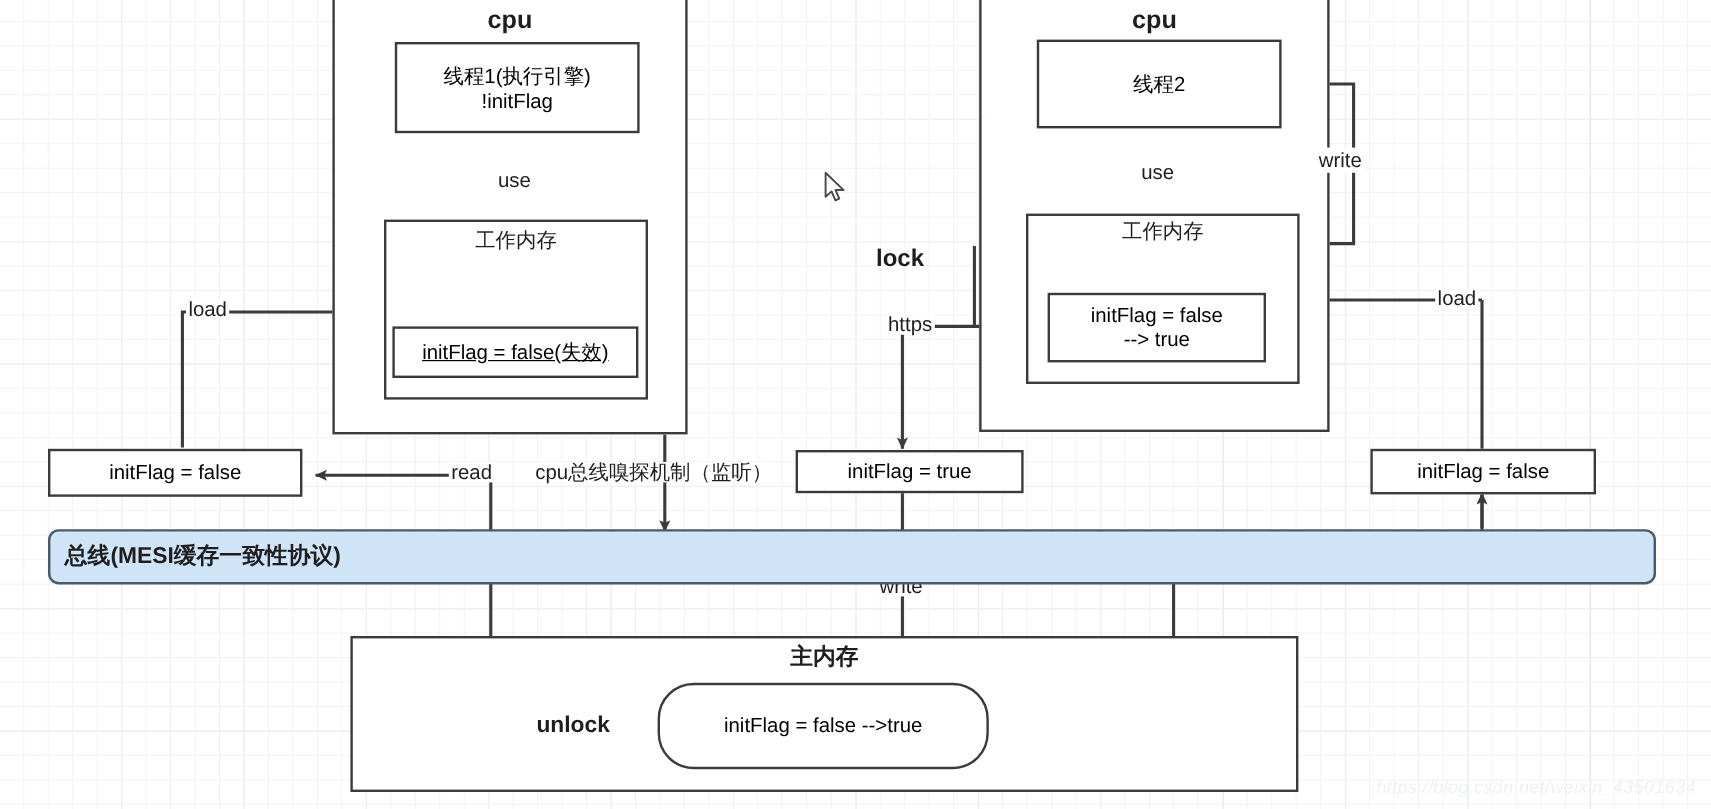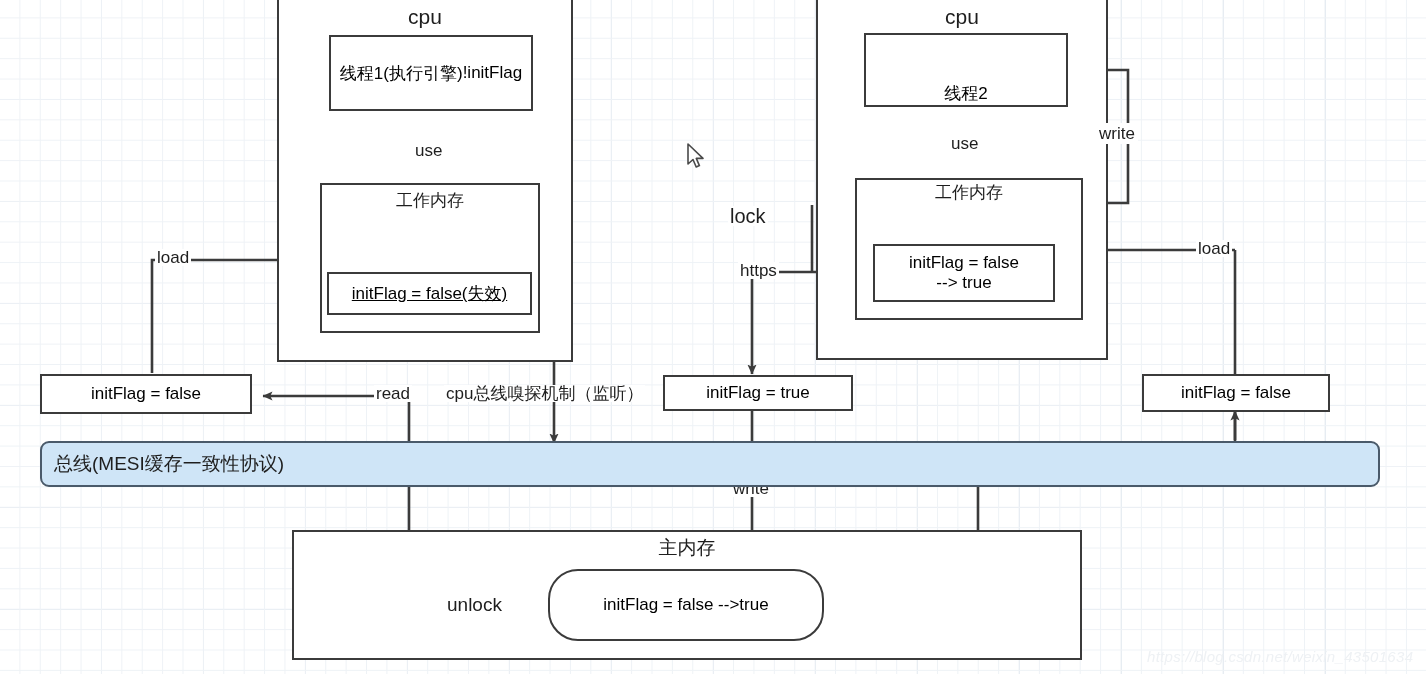--- a/index.html
+++ b/index.html
@@ -29,21 +29,21 @@
     background:#ffffff;
     border:2.5px solid #3b3b3b;
   }
   .lbl{
     position:absolute;
     color:#1e1e1e;
     white-space:nowrap;
     line-height:1.25;
   }
   .ctr{display:flex;align-items:center;justify-content:center;text-align:center;}
-  .bold{font-weight:normal;}
+  .bold{font-weight:bold;}
   .edge-lbl{
     position:absolute;background:#ffffff;color:#1e1e1e;
     padding:0 2px;white-space:nowrap;line-height:1;
   }
   
   .bus{
     position:absolute;box-sizing:border-box;
     background:#cfe5f7;
     border:2px solid #4a5a6a;
     border-radius:9px;
@@ -96,39 +96,39 @@
 
     <path d="M1235,411 L1235,469 L978,469 L978,531"></path>
     <path d="M1235,440 L1235,411" marker-end="url(#arrow)"></path>
   </g>
 </svg>
 
 <div class="node box" style="left:277px;top:-2px;width:296px;height:364px;">
 </div>
 <div class="lbl bold" style="left:277px;top:4px;width:296px;text-align:center;font-size:21px;">cpu</div>
 
-<div class="node box ctr" style="left:329px;top:35px;width:204px;height:76px;flex-direction:row;">
+<div class="node box ctr" style="left:329px;top:35px;width:204px;height:76px;flex-direction:column;">
   <span style="font-size:17px;">线程1(执行引擎)</span>
   <span style="font-size:17px;">!initFlag</span>
 </div>
 
 <div class="lbl" style="left:412px;top:140px;font-size:17px;background:#fff;padding:0 3px;">use</div>
 
 <div class="node box" style="left:320px;top:183px;width:220px;height:150px;">
 </div>
 <div class="lbl" style="left:320px;top:190px;width:220px;text-align:center;font-size:17px;">工作内存</div>
 <div class="node box ctr" style="left:327px;top:272px;width:205px;height:43px;font-size:17px;text-decoration:underline;">
     <span>initFlag = false(失效)</span>
   </div>
 
 <div class="node box" style="left:816px;top:-2px;width:292px;height:362px;">
 </div>
 <div class="lbl bold" style="left:816px;top:4px;width:292px;text-align:center;font-size:21px;">cpu</div>
 
-<div class="node box ctr" style="left:864px;top:33px;width:204px;height:74px;align-items:flex-end;">
+<div class="node box ctr" style="left:864px;top:33px;width:204px;height:74px;">
   <span style="font-size:17px;">线程2</span>
 </div>
 
 <div class="lbl" style="left:948px;top:133px;font-size:17px;background:#fff;padding:0 3px;">use</div>
 <div class="lbl" style="left:1096px;top:123px;font-size:17px;background:#fff;padding:0 3px;">write</div>
 
 <div class="node box" style="left:855px;top:178px;width:228px;height:142px;">
 </div>
 <div class="lbl" style="left:855px;top:182px;width:228px;text-align:center;font-size:17px;">工作内存</div>
 <div class="node box ctr" style="left:873px;top:244px;width:182px;height:58px;flex-direction:column;font-size:17px;">

